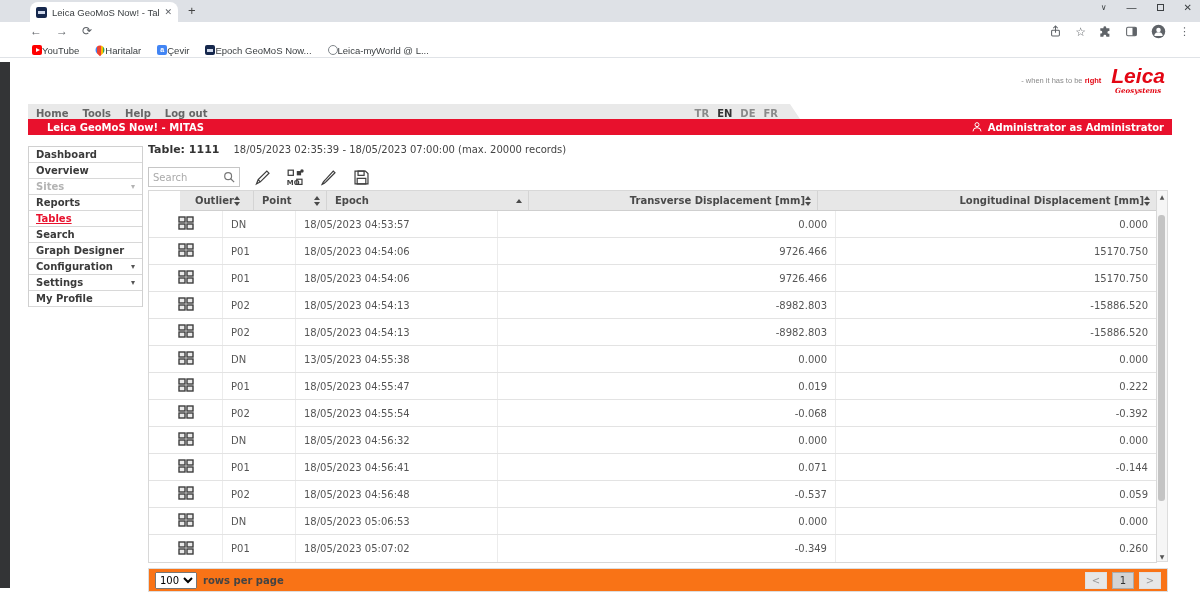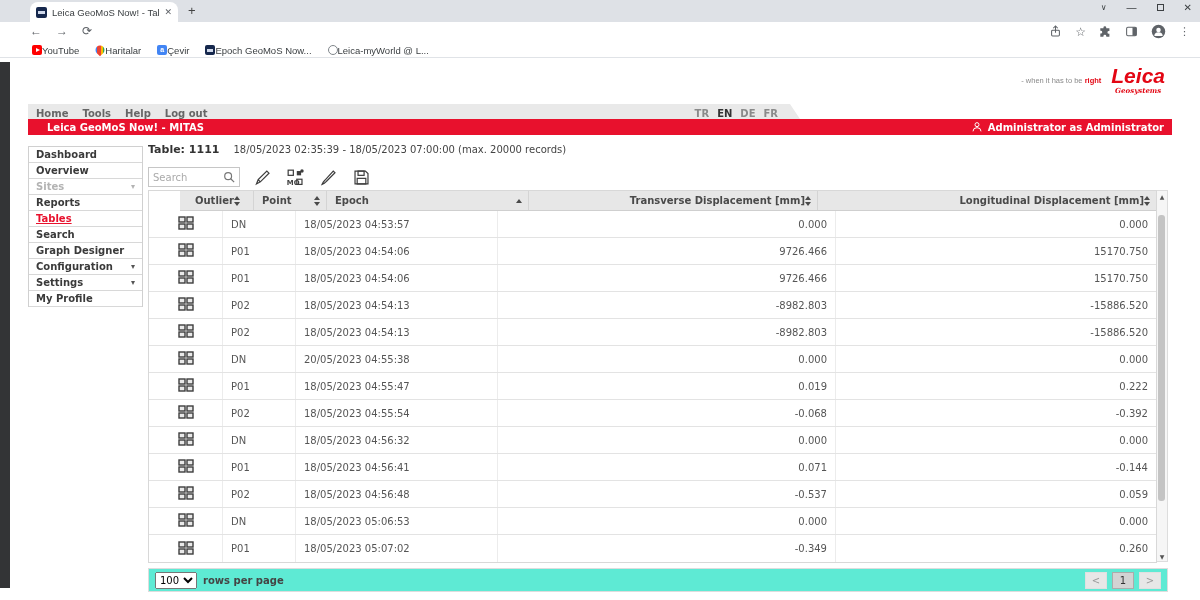--- a/index.html
+++ b/index.html
@@ -117,21 +117,21 @@
             border-bottom:4px solid #4a4a4a; }
   .tri-dn { width:0; height:0; border-left:3px solid transparent; border-right:3px solid transparent;
             border-top:4px solid #4a4a4a; }
 
   .vscroll { position:absolute; left:1009px; top:47px; width:11px; height:372px; background:#f6f6f6;
              border:1px solid #ddd; border-left:none; }
   .vs-arrow { position:absolute; left:0; width:100%; height:10px; display:flex; align-items:center;
               justify-content:center; font-size:6px; color:#555; }
   .vs-thumb { position:absolute; left:1px; top:24px; width:7px; height:286px; background:#c4c4c4; border-radius:3px; }
 
-  .grid-footer { position:absolute; left:0; top:425px; width:1020px; height:24px; background:#5eead4;
+  .grid-footer { position:absolute; left:0; top:425px; width:1020px; height:24px; background:#f97316;
                  border:1px solid #ddd; display:flex; align-items:center; padding:0 6px; }
   .grid-footer select { font-size:10px; height:17px; font-family:"DejaVu Sans", sans-serif; }
   .rpp-label { font-size:10px; font-weight:bold; color:#444; margin-left:6px; }
   .pager { margin-left:auto; display:flex; gap:5px; align-items:center; }
   .pg-btn { width:22px; height:17px; background:#e7e7e7; color:#9a9a9a; font-size:10px;
             display:flex; align-items:center; justify-content:center; border:1px solid #e0e0e0; cursor:default; }
   .pg-cur { width:22px; height:17px; background:#d3d3d3; border:1px solid #ababab; color:#333;
             font-size:10px; display:flex; align-items:center; justify-content:center; }
 </style>
 </head>
@@ -441,21 +441,21 @@
               <span>
   <svg width="16" height="14" viewBox="0 0 16 14">
     <rect x="1" y="1" width="6" height="5" fill="#e9e9e9" stroke="#3d3d3d" stroke-width="1.4"></rect>
     <rect x="9" y="1" width="6" height="5" fill="#e9e9e9" stroke="#3d3d3d" stroke-width="1.4"></rect>
     <rect x="1" y="8" width="6" height="5" fill="#e9e9e9" stroke="#3d3d3d" stroke-width="1.4"></rect>
     <rect x="9" y="8" width="6" height="5" fill="#e9e9e9" stroke="#3d3d3d" stroke-width="1.4"></rect>
   </svg>
 </span>
             </div>
             <div class="tcell c1">DN</div>
-            <div class="tcell c2">20/05/2023 04:55:38</div>
+            <div class="tcell c2">13/05/2023 04:55:38</div>
             <div class="tcell c3">0.000</div>
             <div class="tcell c4">0.000</div>
           </div>
           <div class="trow">
             <div class="tcell c0">
               <span>
   <svg width="16" height="14" viewBox="0 0 16 14">
     <rect x="1" y="1" width="6" height="5" fill="#e9e9e9" stroke="#3d3d3d" stroke-width="1.4"></rect>
     <rect x="9" y="1" width="6" height="5" fill="#e9e9e9" stroke="#3d3d3d" stroke-width="1.4"></rect>
     <rect x="1" y="8" width="6" height="5" fill="#e9e9e9" stroke="#3d3d3d" stroke-width="1.4"></rect>

